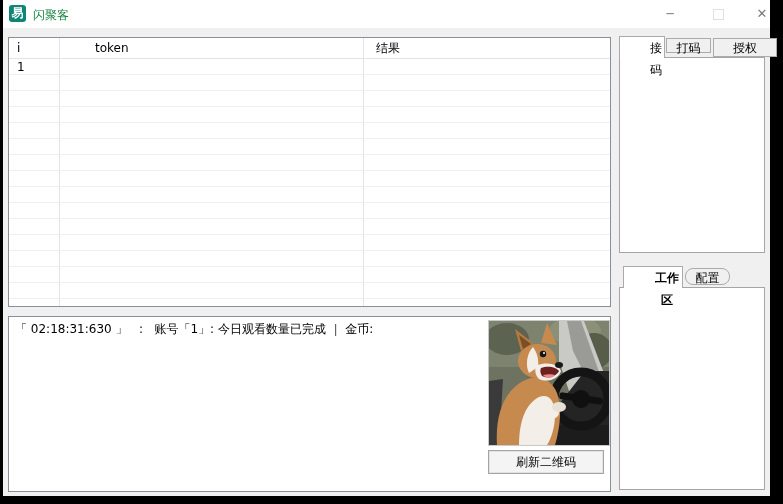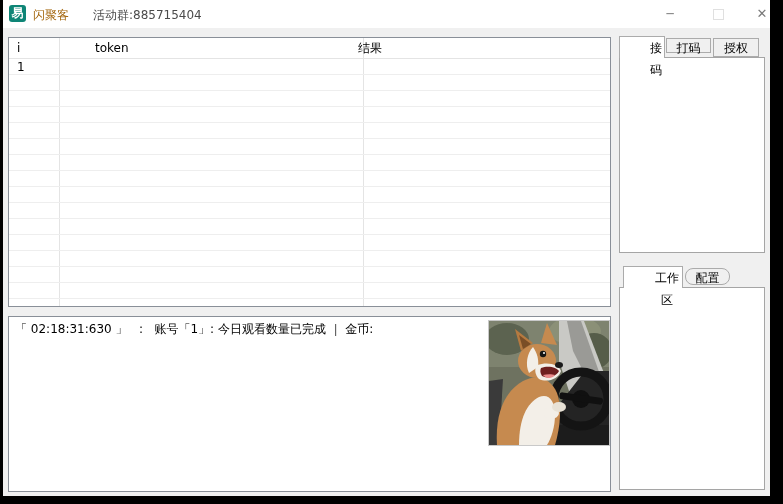--- a/index.html
+++ b/index.html
@@ -3,35 +3,35 @@
 <meta charset="utf-8">
 <style>
   html,body{margin:0;padding:0;}
   body{width:783px;height:504px;background:#000;position:relative;
        font-family:"DejaVu Sans",sans-serif;font-size:12px;color:#000;overflow:hidden;}
   .window{position:absolute;left:3px;top:0;width:767px;height:496px;background:#f0f0f0;}
   
   .titlebar{position:absolute;left:0;top:0;width:767px;height:28px;background:#fff;}
   .app-icon{position:absolute;left:6px;top:5px;width:17px;height:17px;background:#0e8576;
             color:#fff;font-weight:bold;font-size:12px;line-height:17px;text-align:center;border-radius:3px;}
-  .app-title{position:absolute;left:30px;top:7px;color:#a16207;}
+  .app-title{position:absolute;left:30px;top:7px;color:#15803d;}
   .app-subtitle{position:absolute;left:90px;top:7px;color:#4a4a4a;}
   .cap-btn{position:absolute;top:0;width:38px;height:28px;text-align:center;line-height:28px;color:#7a7a7a;}
   .cap-min{left:648px;}
   .cap-max{left:696px;color:#d6d6d6;}
   .cap-max .box{display:inline-block;width:9px;height:9px;border:1px solid #e0e0e0;vertical-align:middle;}
   .cap-close{left:740px;font-size:13px;}
   
   .sunken{position:absolute;background:#fff;border:1px solid #898f98;box-sizing:border-box;}
   
   .tbl{left:5px;top:37px;width:603px;height:270px;}
   .tbl-header{position:absolute;left:0;top:0;right:0;height:20px;line-height:20px;border-bottom:1px solid #e4e4e4;}
   .tbl-col-i{position:absolute;left:8px;top:0;}
   .tbl-col-token{position:absolute;left:57px;top:0;margin-left:29px;}
-  .tbl-col-result{position:absolute;left:349px;top:0;}
+  .tbl-col-result{position:absolute;left:367px;top:0;}
   .vline{position:absolute;top:0;bottom:0;width:1px;background:#e4e4e4;}
   .vline1{left:50px;} .vline2{left:354px;}
   .tbl-rows{position:absolute;left:0;top:21px;right:0;bottom:0;
             background:repeating-linear-gradient(to bottom,transparent 0 15px,#eeeeee 15px 16px);}
   .tbl-row{position:absolute;left:0;top:0;right:0;height:16px;line-height:16px;}
   .cell-i{position:absolute;left:8px;} .cell-token{position:absolute;left:57px;font-family:"DejaVu Sans Mono",monospace;font-size:11px;}
   .cell-result{position:absolute;left:357px;}
   
   .log{left:5px;top:316px;width:603px;height:176px;}
   .log-line{position:absolute;left:6px;white-space:pre;font-size:12px;}
@@ -56,21 +56,20 @@
   .combo-disabled .chev{color:#b0b0b0;}
 </style>
 </head>
 <body>
 
 <div class="window">
 
   <div class="titlebar">
     <div class="app-icon">易</div>
     <span class="app-title">闪聚客</span>
-    <span class="app-subtitle">活动群:885715404</span>
     <div class="cap-btn cap-min">─</div>
     <div class="cap-btn cap-max">
       <span class="box"></span>
     </div>
     <div class="cap-btn cap-close">✕</div>
   </div>
 
   <div class="sunken tbl">
     <div class="vline vline1"></div>
     <div class="vline vline2"></div>
@@ -125,42 +124,43 @@
         <path d="M54 54 C58 53 63 53 66 54 C63 58 57 58 54 54 Z" fill="#e98a8a"></path>
 
         <ellipse cx="70" cy="44" rx="4" ry="3" fill="#1a1a1a"></ellipse>
         <circle cx="54" cy="33" r="3.2" fill="#141414"></circle>
         <circle cx="55" cy="32" r="1" fill="#ffffff"></circle>
 
         <ellipse cx="62" cy="92" rx="8" ry="6" fill="#f3efe8"></ellipse>
         <ellipse cx="70" cy="86" rx="7" ry="5" fill="#e8e2d6"></ellipse>
       </svg>
     </div>
+    <div class="refresh-btn">刷新二维码</div>
   </div>
 
   <div class="tab tab-active" style="left:616px;top:36px;width:46px;height:22px;line-height:22px;">接码</div>
   <div class="tab tab-idle" style="left:663px;top:38px;width:45px;height:15px;line-height:19px;">打码</div>
-  <div class="tab tab-idle" style="left:710px;top:38px;width:46px;height:19px;line-height:19px;">授权</div>
+  <div class="tab tab-idle" style="left:710px;top:38px;width:64px;height:19px;line-height:19px;">授权</div>
 
   <div class="panel" style="left:616px;top:57px;width:146px;height:196px;"></div>
 
   <div class="lbl" style="left:623px;top:64px;">账号:</div>
   <input class="input" style="left: 621px; top: 86px; width: 140px; height: 33px;" value="">
   <div class="lbl" style="left:623px;top:127px;">密码:</div>
   <input class="input" style="left: 621px; top: 146px; width: 140px; height: 33px;" value="">
 
   <div class="combo" style="left:644px;top:181px;width:92px;height:22px;">
     <span>免码</span>
     <span class="chev">∨</span>
   </div>
 
   <div class="btn" style="left:632px;top:212px;width:58px;height:30px;line-height:28px;">登录</div>
   <div class="lbl" style="left:703px;top:219px;">余额</div>
 
-  <div class="tab tab-active" style="left:620px;top:266px;width:60px;height:22px;line-height:22px;">工作区</div>
+  <div class="tab tab-active" style="left:620px;top:266px;width:60px;height:22px;line-height:22px;font-weight:bold;">工作区</div>
   <div class="tab tab-idle" style="left:682px;top:268px;width:45px;height:17px;line-height:19px;border-radius:8px;">配置</div>
 
   <div class="panel" style="left:616px;top:287px;width:146px;height:203px;"></div>
 
   <div class="lbl" style="left:624px;top:297px;">邀请码:</div>
   <input class="input" style="left: 690px; top: 294px; width: 68px; height: 22px;" value="575380">
 
   <div class="lbl" style="left:624px;top:329px;">项目ID:</div>
   <input class="input" style="left: 690px; top: 326px; width: 68px; height: 22px;" value="920565">
 

